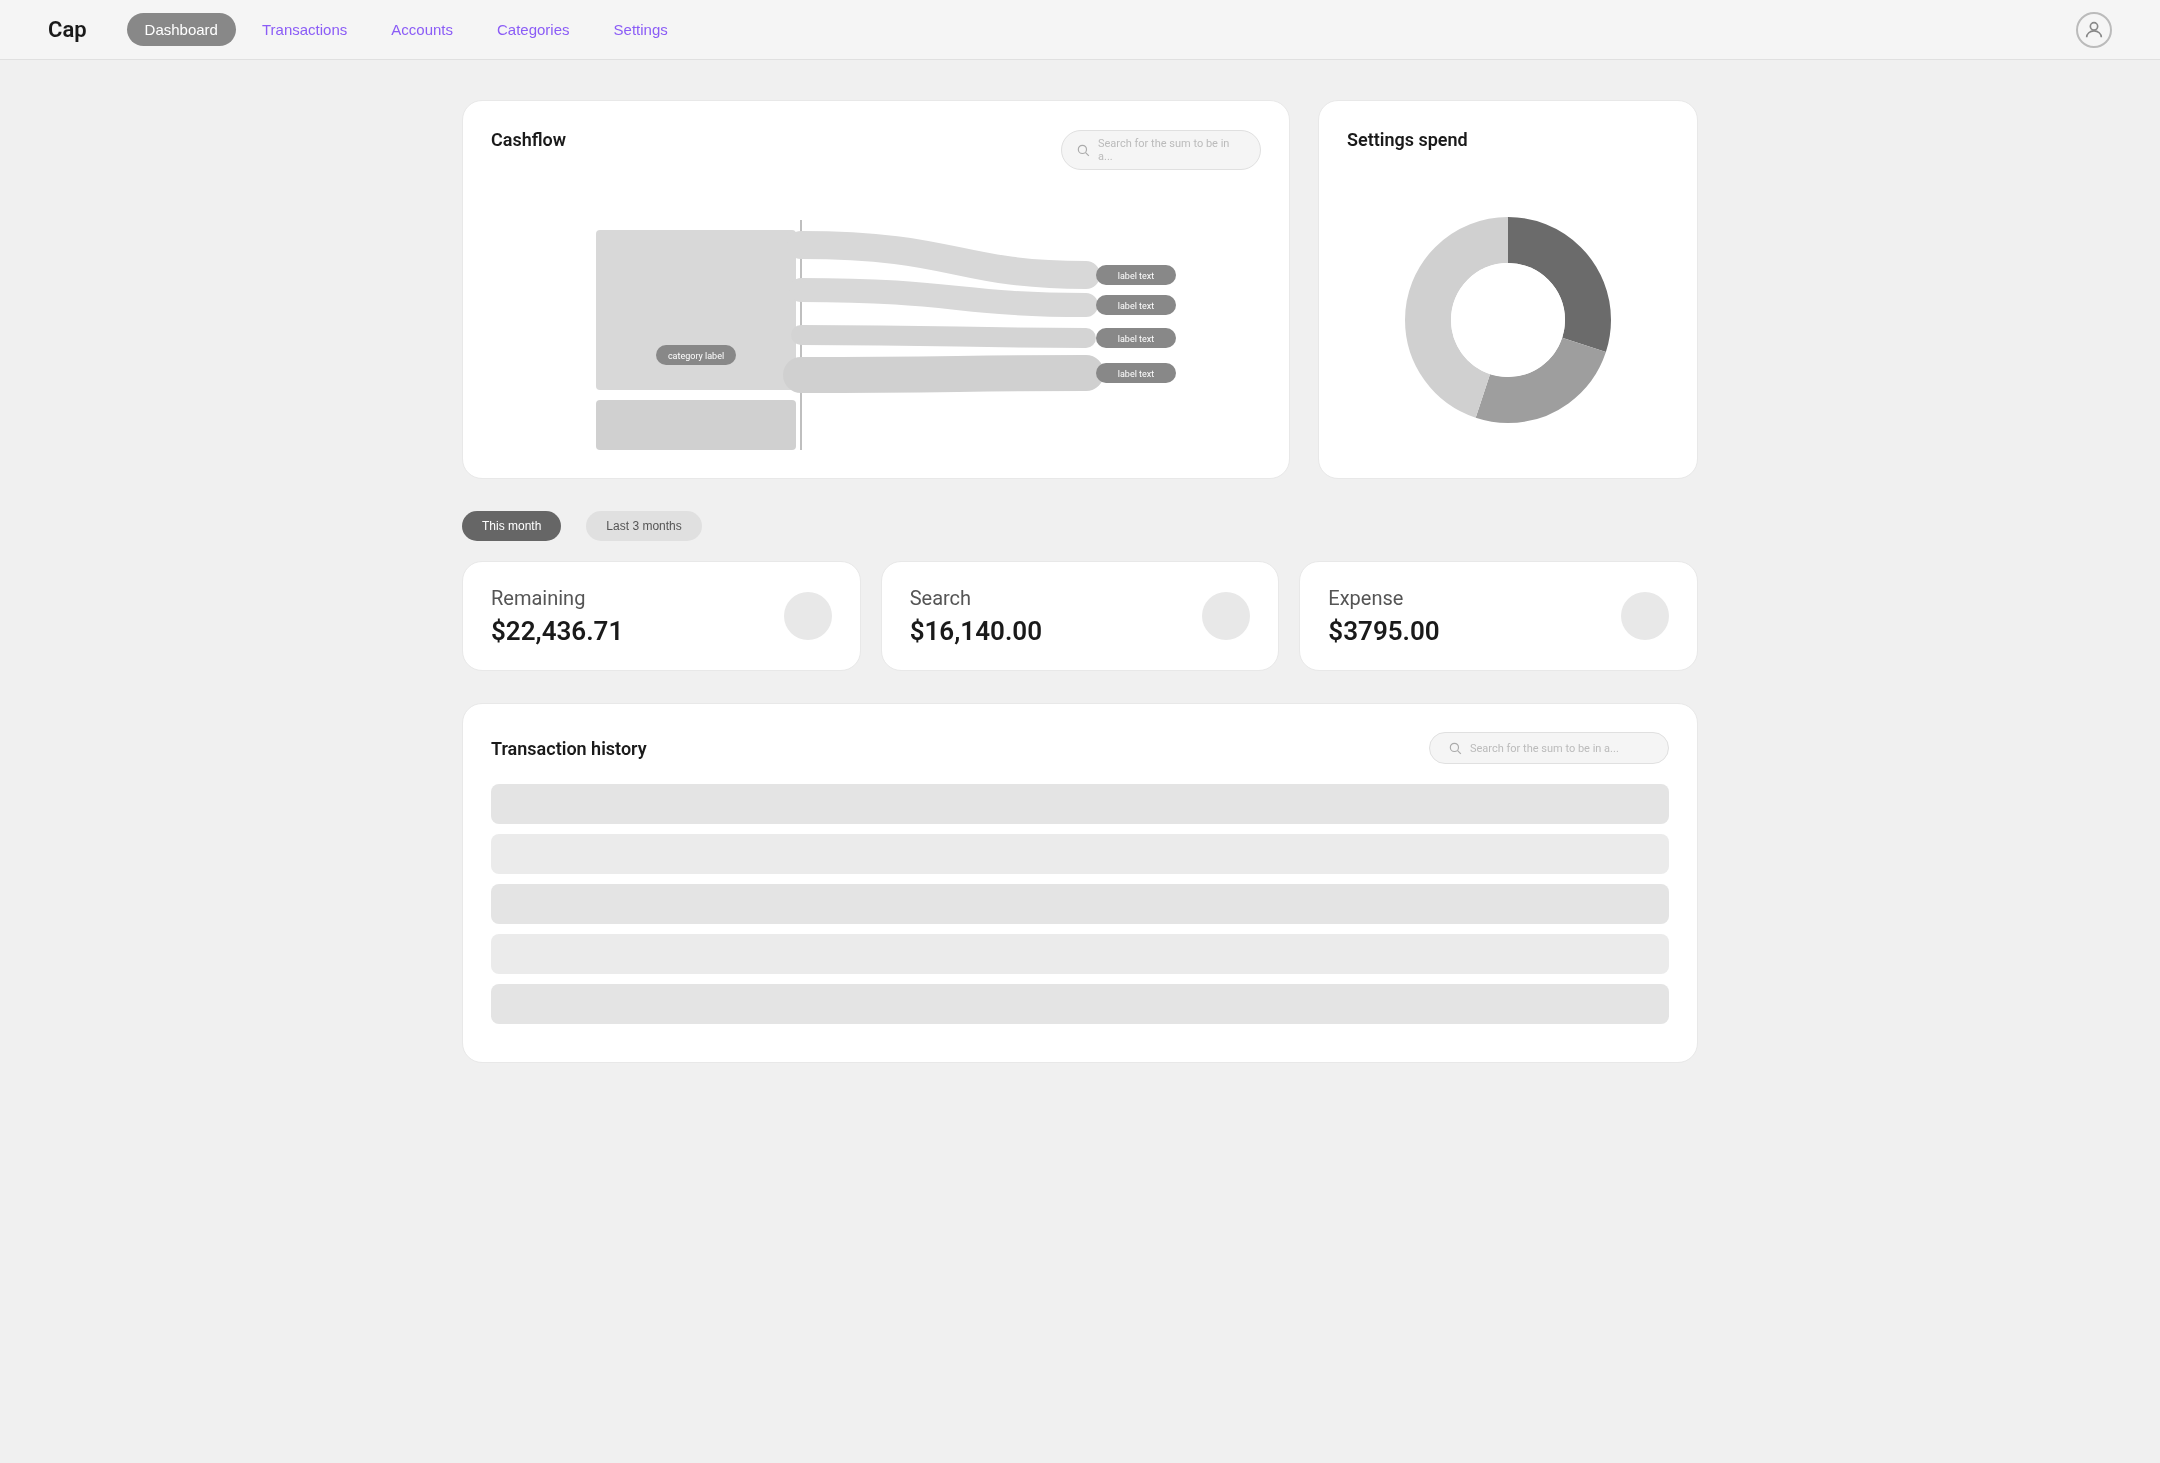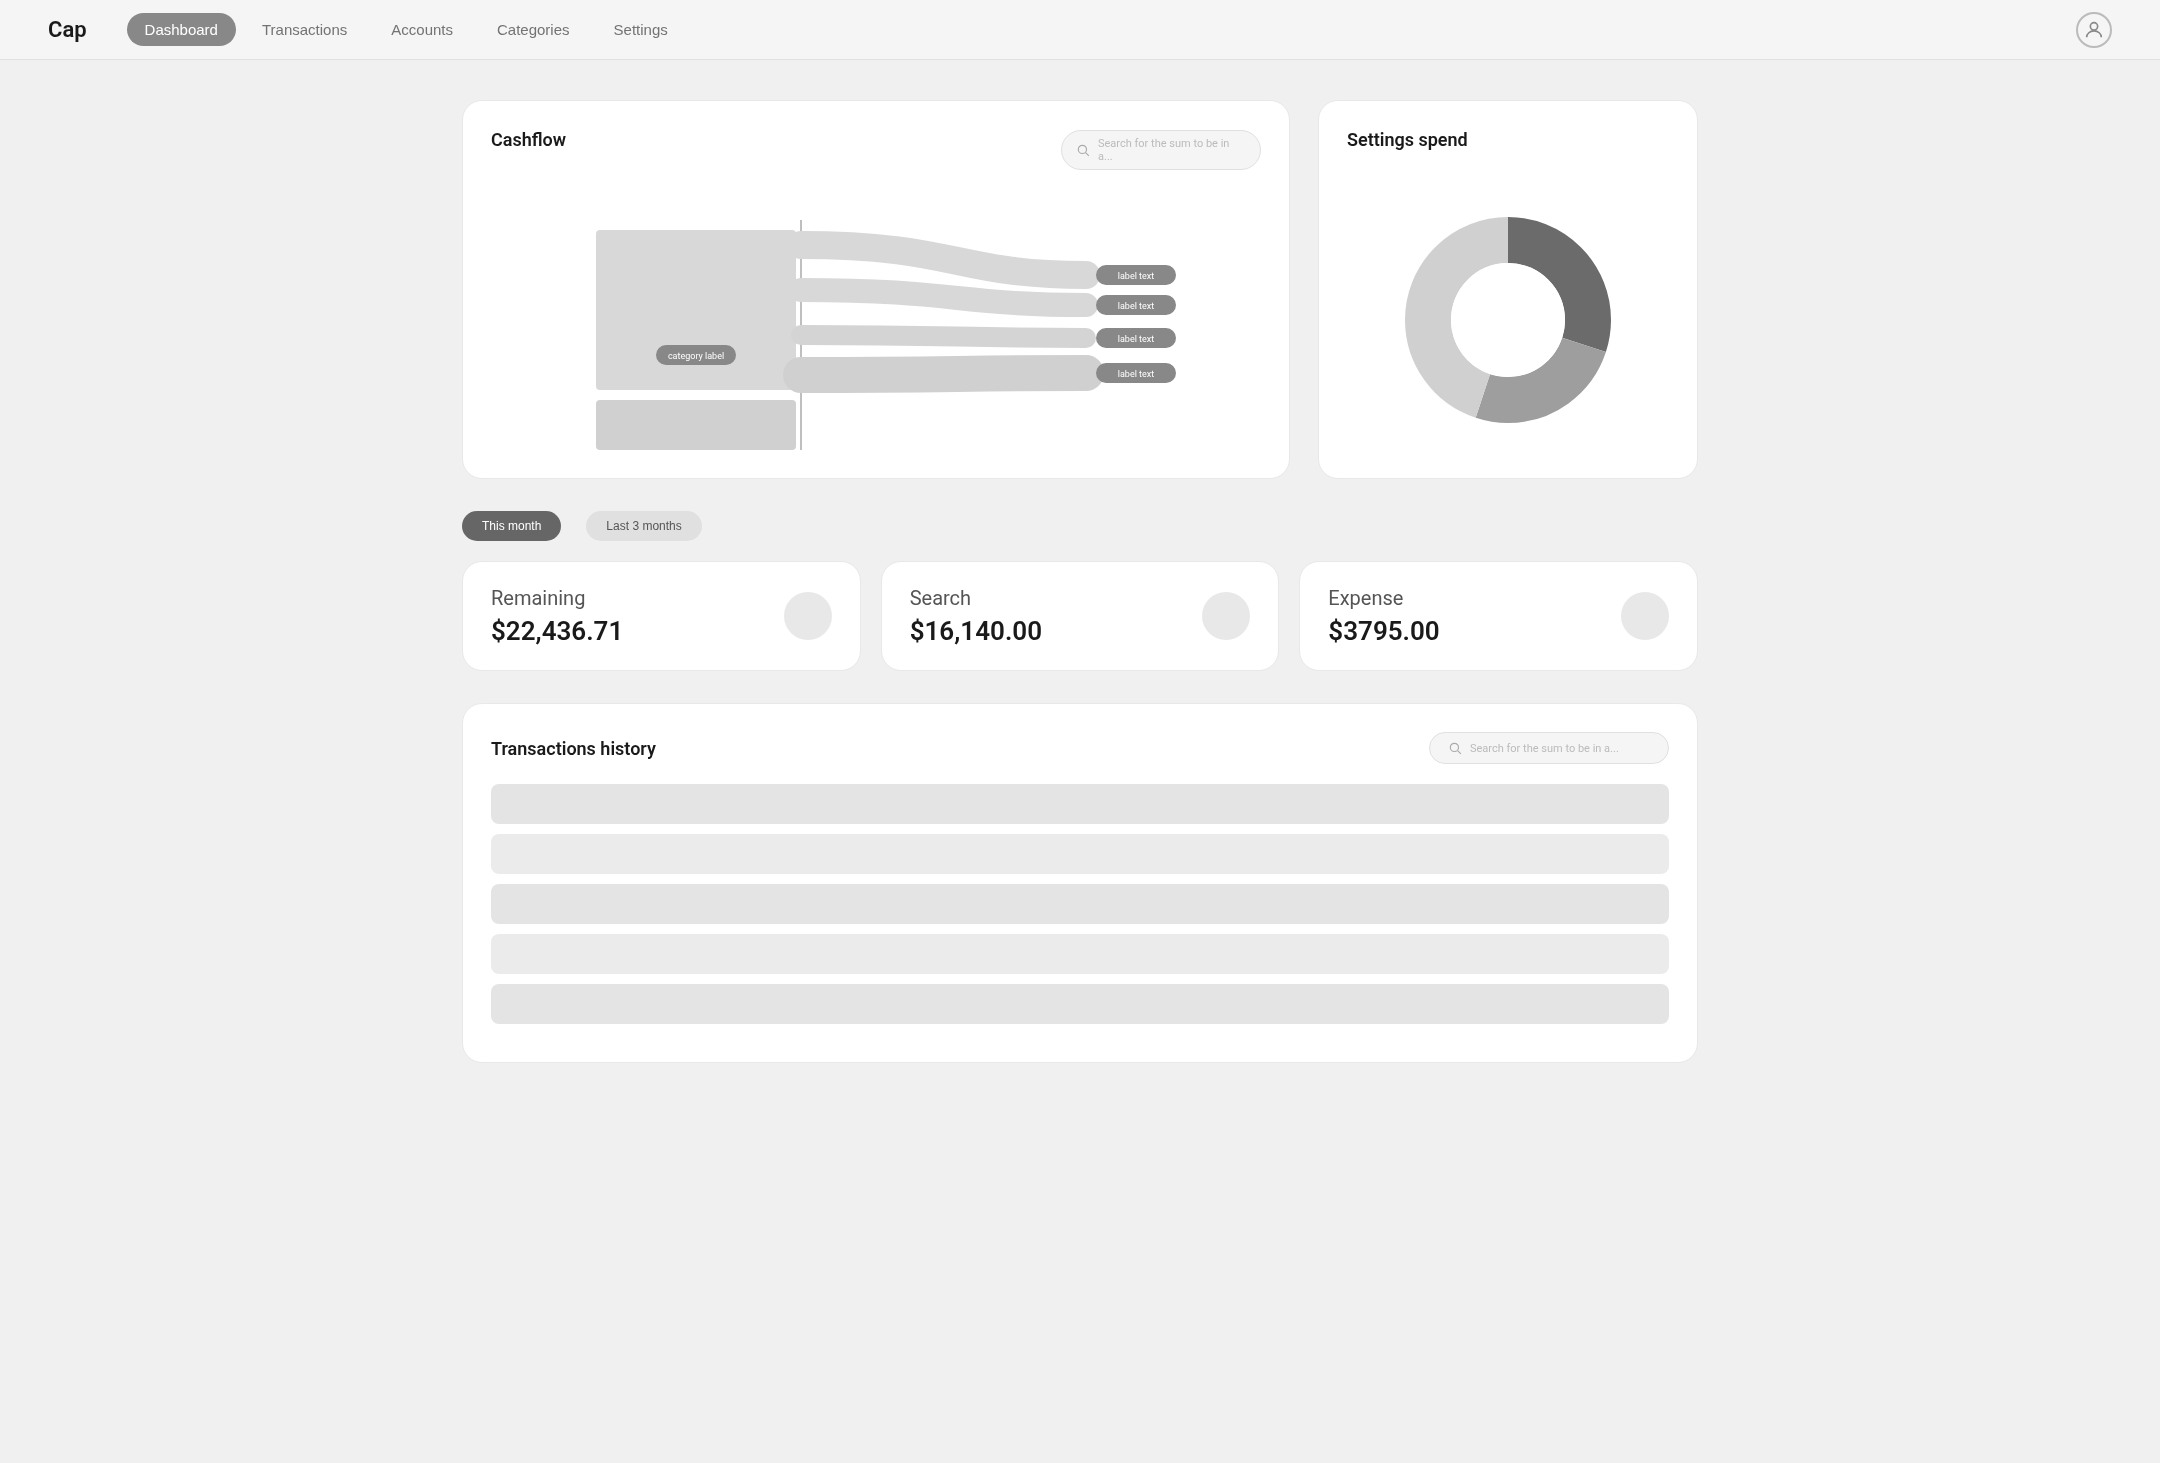--- a/index.html
+++ b/index.html
@@ -37,21 +37,21 @@
       display: flex;
       align-items: center;
       gap: 8px;
       flex: 1;
     }
 
     .nav-link {
       padding: 8px 18px;
       border-radius: 20px;
       font-size: 15px;
-      color: #737373;
+      color: #8b5cf6;
       cursor: pointer;
       border: none;
       background: transparent;
     }
 
     .nav-link.active {
       background: #888;
       color: #fff;
     }
 
@@ -387,21 +387,21 @@
       <div>
         <div class="stat-label">Expense</div>
         <div class="stat-value">$3795.00</div>
       </div>
       <div class="stat-icon-circle"></div>
     </div>
   </div>
 
   <div class="history-card">
     <div class="history-header">
-      <span class="history-title">Transactions history</span>
+      <span class="history-title">Transaction history</span>
       <div class="history-search">
         <svg width="14" height="14" viewBox="0 0 24 24" fill="none" stroke="#aaa" stroke-width="2">
           <circle cx="11" cy="11" r="7"></circle>
           <line x1="16.5" y1="16.5" x2="22" y2="22"></line>
         </svg>
         <span style="font-size:11px;color:#bbb;">Search for the sum to be in a...</span>
       </div>
     </div>
 
     <div class="transaction-row">

